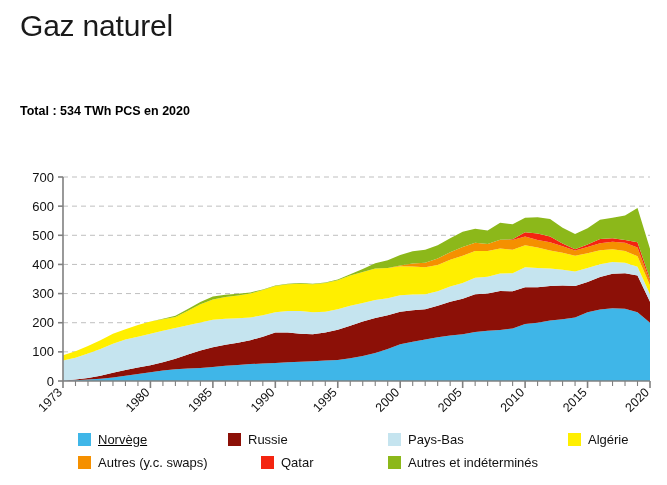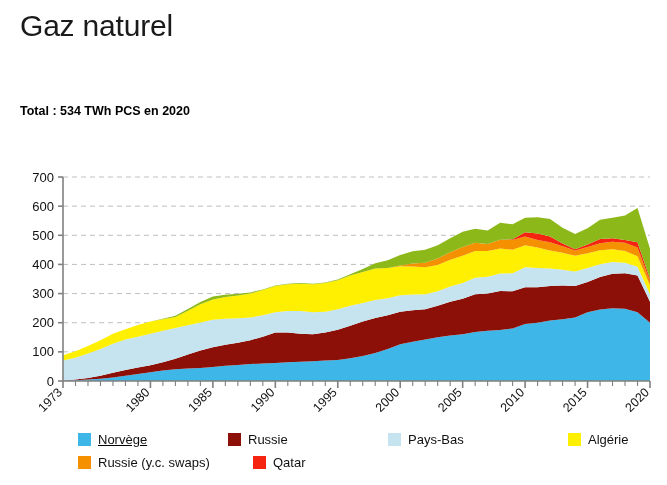--- a/index.html
+++ b/index.html
@@ -236,21 +236,25 @@
       <div class="legend-item" style="left: 310px; top: 0px;">
         <span class="legend-swatch" style="background: rgb(197, 228, 239);"></span>
         <span class="legend-label">Pays-Bas</span>
       </div>
       <div class="legend-item" style="left: 478px; top: 0px; margin-left: 12px;">
         <span class="legend-swatch" style="background: rgb(255, 239, 0);"></span>
         <span class="legend-label">Algérie</span>
       </div>
       <div class="legend-item" style="left: 0px; top: 23px;">
         <span class="legend-swatch" style="background: rgb(245, 144, 0);"></span>
-        <span class="legend-label">Russie (y.c. swaps)</span>
-      </div>
-      <div class="legend-item" style="left: 150px; top: 23px; padding-left: 25px;">
+        <span class="legend-label">Autres (y.c. swaps)</span>
+      </div>
+      <div class="legend-item" style="left: 158px; top: 23px; padding-left: 25px;">
         <span class="legend-swatch" style="background: rgb(244, 36, 16);"></span>
         <span class="legend-label">Qatar</span>
       </div>
+      <div class="legend-item" style="left: 310px; top: 23px;">
+        <span class="legend-swatch" style="background: rgb(140, 184, 26);"></span>
+        <span class="legend-label">Autres et indéterminés</span>
+      </div>
     </div>
 
 </div>
 
 </body></html>

